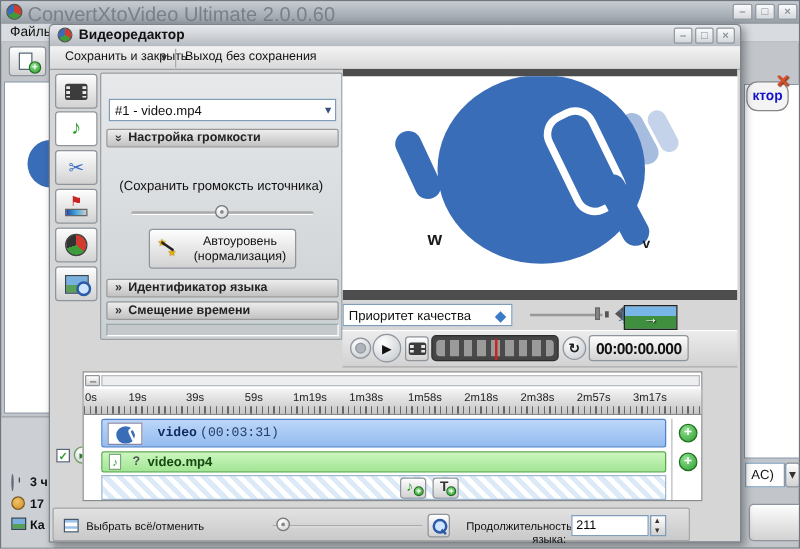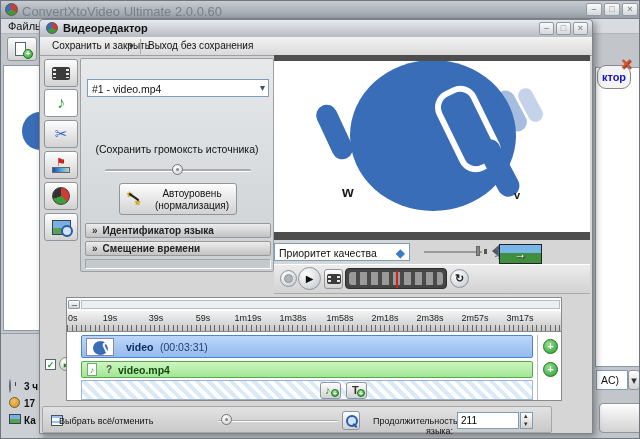--- a/index.html
+++ b/index.html
@@ -3,21 +3,21 @@
 <meta charset="utf-8">
 <style>
   html,body{margin:0;padding:0;background:#fff;}
   .stage{position:relative;width:640px;height:439px;overflow:hidden;
          font-family:"Liberation Sans",sans-serif;font-size:11px;color:#111;
          background:#c2c6cb;border:1px solid #70767e;box-sizing:border-box;}
   .a{position:absolute;box-sizing:border-box;}
   .f9{font-size:9px;} .f10{font-size:10px;}
   .titlebar{left:0;top:0;width:640px;height:18px;
             background:linear-gradient(180deg,#c7ccd2,#98a0a8);border-bottom:1px solid #80868e;}
-  .apptitle{left:21px;top:3px;color:#7a8089;font-size:13px;}
+  .apptitle{left:21px;top:3px;color:#7a8089;font-size:16px;}
   .winbtn{top:2px;width:16px;height:13px;border:1px solid #949aa2;border-radius:2px;
           background:linear-gradient(180deg,#fbfbfc,#d4d8dc);color:#8a9098;
           font-size:9px;line-height:11px;text-align:center;font-weight:bold;}
   .menubar{left:0;top:18px;width:640px;height:15px;background:#d8dbdf;border-bottom:1px solid #b4b8bd;}
   .btn3d{background:linear-gradient(180deg,#fdfdfd,#d2d2d2);border:1px solid #8f959c;border-radius:3px;
          box-shadow:inset 0 1px 0 #fff;}
   .rndbtn{border-radius:50%;background:radial-gradient(circle at 35% 30%,#ffffff,#d3d7db 70%,#b6babf);
           border:1px solid #8f959c;display:flex;align-items:center;justify-content:center;}
   .dialog{left:38px;top:18px;width:554px;height:415px;background:#d6d6d6;
           border:1px solid #7e848c;border-radius:4px 4px 0 0;box-shadow:3px 3px 7px rgba(0,0,0,.35);}
@@ -37,21 +37,21 @@
   .chevdown{transform:rotate(90deg);}
   .ctr{width:100%;text-align:center;}
   .slidertrack{height:3px;background:#aaa;border-bottom:1px solid #fff;border-radius:2px;}
   .sliderthumb{width:11px;height:11px;border-radius:50%;border:1px solid #777;
                background:radial-gradient(circle at 35% 30%,#fff,#cfcfcf);}
   .sliderthumb::after{content:"";position:absolute;left:3px;top:3px;width:3px;height:3px;border-radius:50%;background:#888;}
   .preview{left:234px;top:35px;width:316px;height:185px;background:#fff;overflow:hidden;}
   .lbar{left:0;width:316px;background:#4d4d4d;}
   .cap{position:absolute;border-radius:12px;}
   .blue{background:#3a6db7;}
-  .trackblue{background:linear-gradient(180deg,#bcd6f8,#93bcf0);border:1px solid #4d82cc;border-radius:2px;}
+  .trackblue{background:linear-gradient(180deg,#bcd6f8,#93bcf0);border:1px solid #4d82cc;border-radius:2px;font-family:Liberation Mono, monospace;}
   .trackgreen{background:linear-gradient(180deg,#ccf6c0,#a2e694);border:1px solid #57a94b;border-radius:2px;}
   .hatch{background:repeating-linear-gradient(45deg,#ffffff 0 4px,#dce9f7 4px 8px);border:1px solid #9fb6d0;}
   .plusbtn{border-radius:50%;background:radial-gradient(circle at 35% 30%,#8fe08f,#2f9e2f);
            border:1px solid #1e6f1e;color:#fff;font-weight:bold;display:flex;align-items:center;
            justify-content:center;font-size:11px;line-height:1;}
   .rulerlab{position:absolute;top:2px;font-size:9px;color:#222;width:40px;text-align:center;}
   .ticks{position:absolute;left:0;bottom:0;width:496px;height:6px;
          background:repeating-linear-gradient(90deg,#666 0 1px,rgba(0,0,0,0) 1px 4.6px);}
   .scrub{background:#454545;border:1px solid #2e2e2e;border-radius:4px;}
   .scrubseg{position:absolute;left:3px;top:3px;right:3px;bottom:3px;border-radius:3px;
@@ -160,20 +160,24 @@
       <span style="position:relative;width:17px;height:13px;border:1px solid #345;background:linear-gradient(180deg,#7ab0e0 0 55%,#58a058 55%);">
         <span class="mag-glass" style="right:-3px;bottom:-3px;"></span>
       </span>
     </div>
 
     <div class="a panel">
       <div class="a combo" style="left:6px;top:20px;width:182px;height:18px;">
         <span class="combotext">#1 - video.mp4</span>
         <span class="comboarr">▾</span>
       </div>
+      <div class="a secbar" style="left:4px;top:44px;width:186px;">
+        <span class="chev chevdown">»</span>
+        <span>Настройка громкости</span>
+      </div>
       <div class="a ctr" style="top:84px;font-size:10.5px;">(Сохранить громоксть источника)</div>
       <div class="a slidertrack" style="left:24px;top:110px;width:146px;"></div>
       <div class="a sliderthumb" style="left:91px;top:105px;"></div>
       <div class="a btn3d" style="left:38px;top:124px;width:118px;height:32px;">
         <span class="star" style="left:6px;top:6px;">★</span>
         <span class="star" style="left:14px;top:14px;">★</span>
         <span class="wandline" style="left:8px;top:12px;"></span>
         <span class="a f10" style="left:30px;top:4px;width:84px;text-align:center;">Автоуровень</span>
         <span class="a f10" style="left:30px;top:16px;width:84px;text-align:center;">(нормализация)</span>
       </div>
@@ -230,20 +234,23 @@
     </div>
     <div class="a btn3d" style="left:284px;top:249px;width:19px;height:20px;display:flex;align-items:center;justify-content:center;">
       <span class="film" style="width:14px;height:10px;"></span>
     </div>
     <div class="a scrub" style="left:305px;top:248px;width:102px;height:21px;">
       <span class="scrubseg"></span>
       <span class="a" style="left:50px;top:2px;width:2px;height:17px;background:#cc2222;"></span>
     </div>
     <div class="a rndbtn" style="left:410px;top:249px;width:19px;height:19px;">
       <span style="font-size:11px;font-weight:bold;color:#222;">↻</span>
+    </div>
+    <div class="a btn3d" style="left:431px;top:248px;width:80px;height:21px;display:flex;align-items:center;justify-content:center;">
+      <span style="font-weight:bold;font-size:12.5px;letter-spacing:-0.5px;">00:00:00.000</span>
     </div>
 
     <span class="a" style="left:5px;top:339px;width:11px;height:11px;background:#fff;border:1px solid #567;
           text-align:center;line-height:10px;font-size:9px;color:#2e9e2e;font-weight:bold;">✓</span>
     <div class="a rndbtn" style="left:19px;top:337px;width:14px;height:14px;border-color:#6a9a5a;">
       <span style="font-size:6px;color:#2e7e2e;">▶</span>
     </div>
 
     <div class="a" style="left:26px;top:277px;width:496px;height:104px;background:#fff;border:1px solid #8a8a8a;">
       <div class="a btn3d" style="left:1px;top:2px;width:12px;height:9px;border-radius:1px;">
@@ -296,21 +303,21 @@
 
       <div class="a" style="left:470px;top:37px;width:1px;height:65px;background:#bbb;"></div>
       <div class="a plusbtn" style="left:476px;top:41px;width:15px;height:15px;">+</div>
       <div class="a plusbtn" style="left:476px;top:64px;width:15px;height:15px;">+</div>
     </div>
 
     <div class="a" style="left:2px;top:386px;width:510px;height:27px;border:1px solid #a6a6a6;border-radius:2px;
           background:linear-gradient(180deg,#e2e2e2,#c9c9c9);">
       <span class="a" style="left:8px;top:8px;width:12px;height:11px;background:#fff;border:1px solid #456;
             box-shadow:inset 0 2px 0 #9cc2e8, inset 0 5px 0 #fff, inset 0 7px 0 #9cc2e8;"></span>
-      <span class="a f9" style="left:16px;top:9px;">Выбрать всё/отменить</span>
+      <span class="a f9" style="left:26px;top:9px;">Выбрать всё/отменить</span>
       <div class="a slidertrack" style="left:175px;top:13px;width:120px;height:2px;"></div>
       <div class="a sliderthumb" style="left:178px;top:7px;"></div>
       <div class="a btn3d" style="left:299px;top:4px;width:18px;height:19px;">
         <span class="mag-glass" style="left:3px;top:3px;"></span>
         <span class="mag-handle" style="left:11px;top:11px;"></span>
       </div>
       <span class="a f9" style="left:330px;top:9px;width:80px;text-align:right;">Продолжительность языка:</span>
       <input class="a combo" style="left: 414px; top: 5px; width: 62px; height: 17px; font-family: &quot;Liberation Sans&quot;, sans-serif; font-size: 10px; padding: 0px 0px 0px 3px;" value="211">
       <div class="a combo" style="left:477px;top:5px;width:13px;height:17px;background:linear-gradient(180deg,#fdfdfd,#d2d2d2);">
         <span class="a" style="left:3px;top:-1px;font-size:7px;color:#333;">▴</span>

